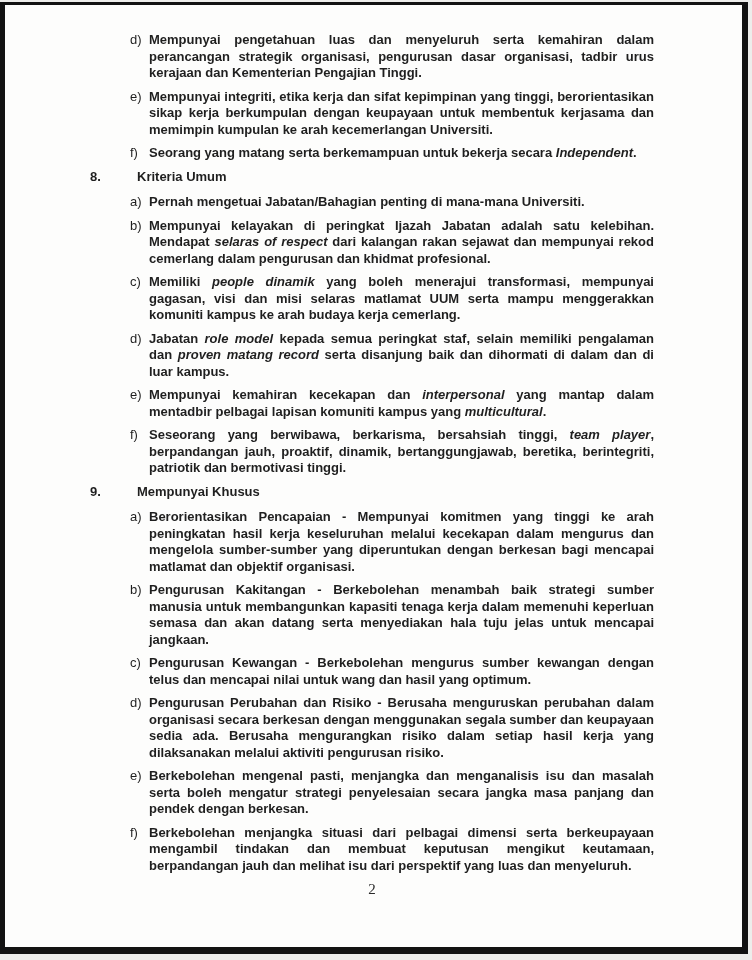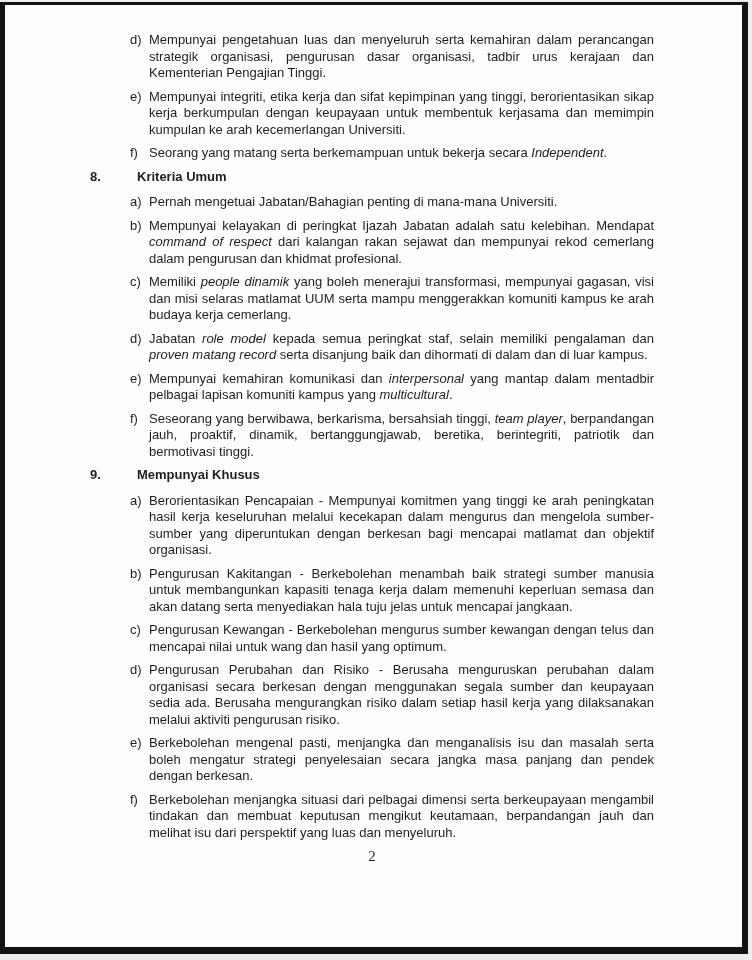--- a/index.html
+++ b/index.html
@@ -37,20 +37,21 @@
     display: flex;
     margin-bottom: 7px;
   }
   .item-label {
     flex: 0 0 19px;
     white-space: nowrap;
   }
   .item-text {
     flex: 1 1 auto;
     text-align: justify;
+    font-weight: bold;
   }
   .item-text em {
     font-style: italic;
   }
   .section {
     margin-top: 5px;
   }
   .sec-row {
     display: flex;
     margin-bottom: 9px;
@@ -106,33 +107,33 @@
           <span class="sec-num">8.</span>
           <span class="sec-heading">Kriteria Umum</span>
         </div>
         <div class="items">
           <div class="item">
             <span class="item-label">a)</span>
             <div class="item-text"><span>Pernah mengetuai Jabatan/Bahagian penting di mana-mana Universiti.</span></div>
           </div>
           <div class="item">
             <span class="item-label">b)</span>
-            <div class="item-text"><span>Mempunyai kelayakan di peringkat Ijazah Jabatan adalah satu kelebihan. Mendapat </span><em>command of respect</em><span> dari kalangan rakan sejawat dan mempunyai rekod cemerlang dalam pengurusan dan khidmat profesional.</span></div>
+            <div class="item-text"><span>Mempunyai kelayakan di peringkat Ijazah Jabatan adalah satu kelebihan. Mendapat </span><em>selaras of respect</em><span> dari kalangan rakan sejawat dan mempunyai rekod cemerlang dalam pengurusan dan khidmat profesional.</span></div>
           </div>
           <div class="item">
             <span class="item-label">c)</span>
             <div class="item-text"><span>Memiliki </span><em>people dinamik</em><span> yang boleh menerajui transformasi, mempunyai gagasan, visi dan misi selaras matlamat UUM serta mampu menggerakkan komuniti kampus ke arah budaya kerja cemerlang.</span></div>
           </div>
           <div class="item">
             <span class="item-label">d)</span>
             <div class="item-text"><span>Jabatan </span><em>role model</em><span> kepada semua peringkat staf, selain memiliki pengalaman dan </span><em>proven matang record</em><span> serta disanjung baik dan dihormati di dalam dan di luar kampus.</span></div>
           </div>
           <div class="item">
             <span class="item-label">e)</span>
-            <div class="item-text"><span>Mempunyai kemahiran komunikasi dan </span><em>interpersonal</em><span> yang mantap dalam mentadbir pelbagai lapisan komuniti kampus yang </span><em>multicultural</em><span>.</span></div>
+            <div class="item-text"><span>Mempunyai kemahiran kecekapan dan </span><em>interpersonal</em><span> yang mantap dalam mentadbir pelbagai lapisan komuniti kampus yang </span><em>multicultural</em><span>.</span></div>
           </div>
           <div class="item">
             <span class="item-label">f)</span>
             <div class="item-text"><span>Seseorang yang berwibawa, berkarisma, bersahsiah tinggi, </span><em>team player</em><span>, berpandangan jauh, proaktif, dinamik, bertanggungjawab, beretika, berintegriti, patriotik dan bermotivasi tinggi.</span></div>
           </div>
         </div>
       </div>
 
       <div class="section">
         <div class="sec-row">

